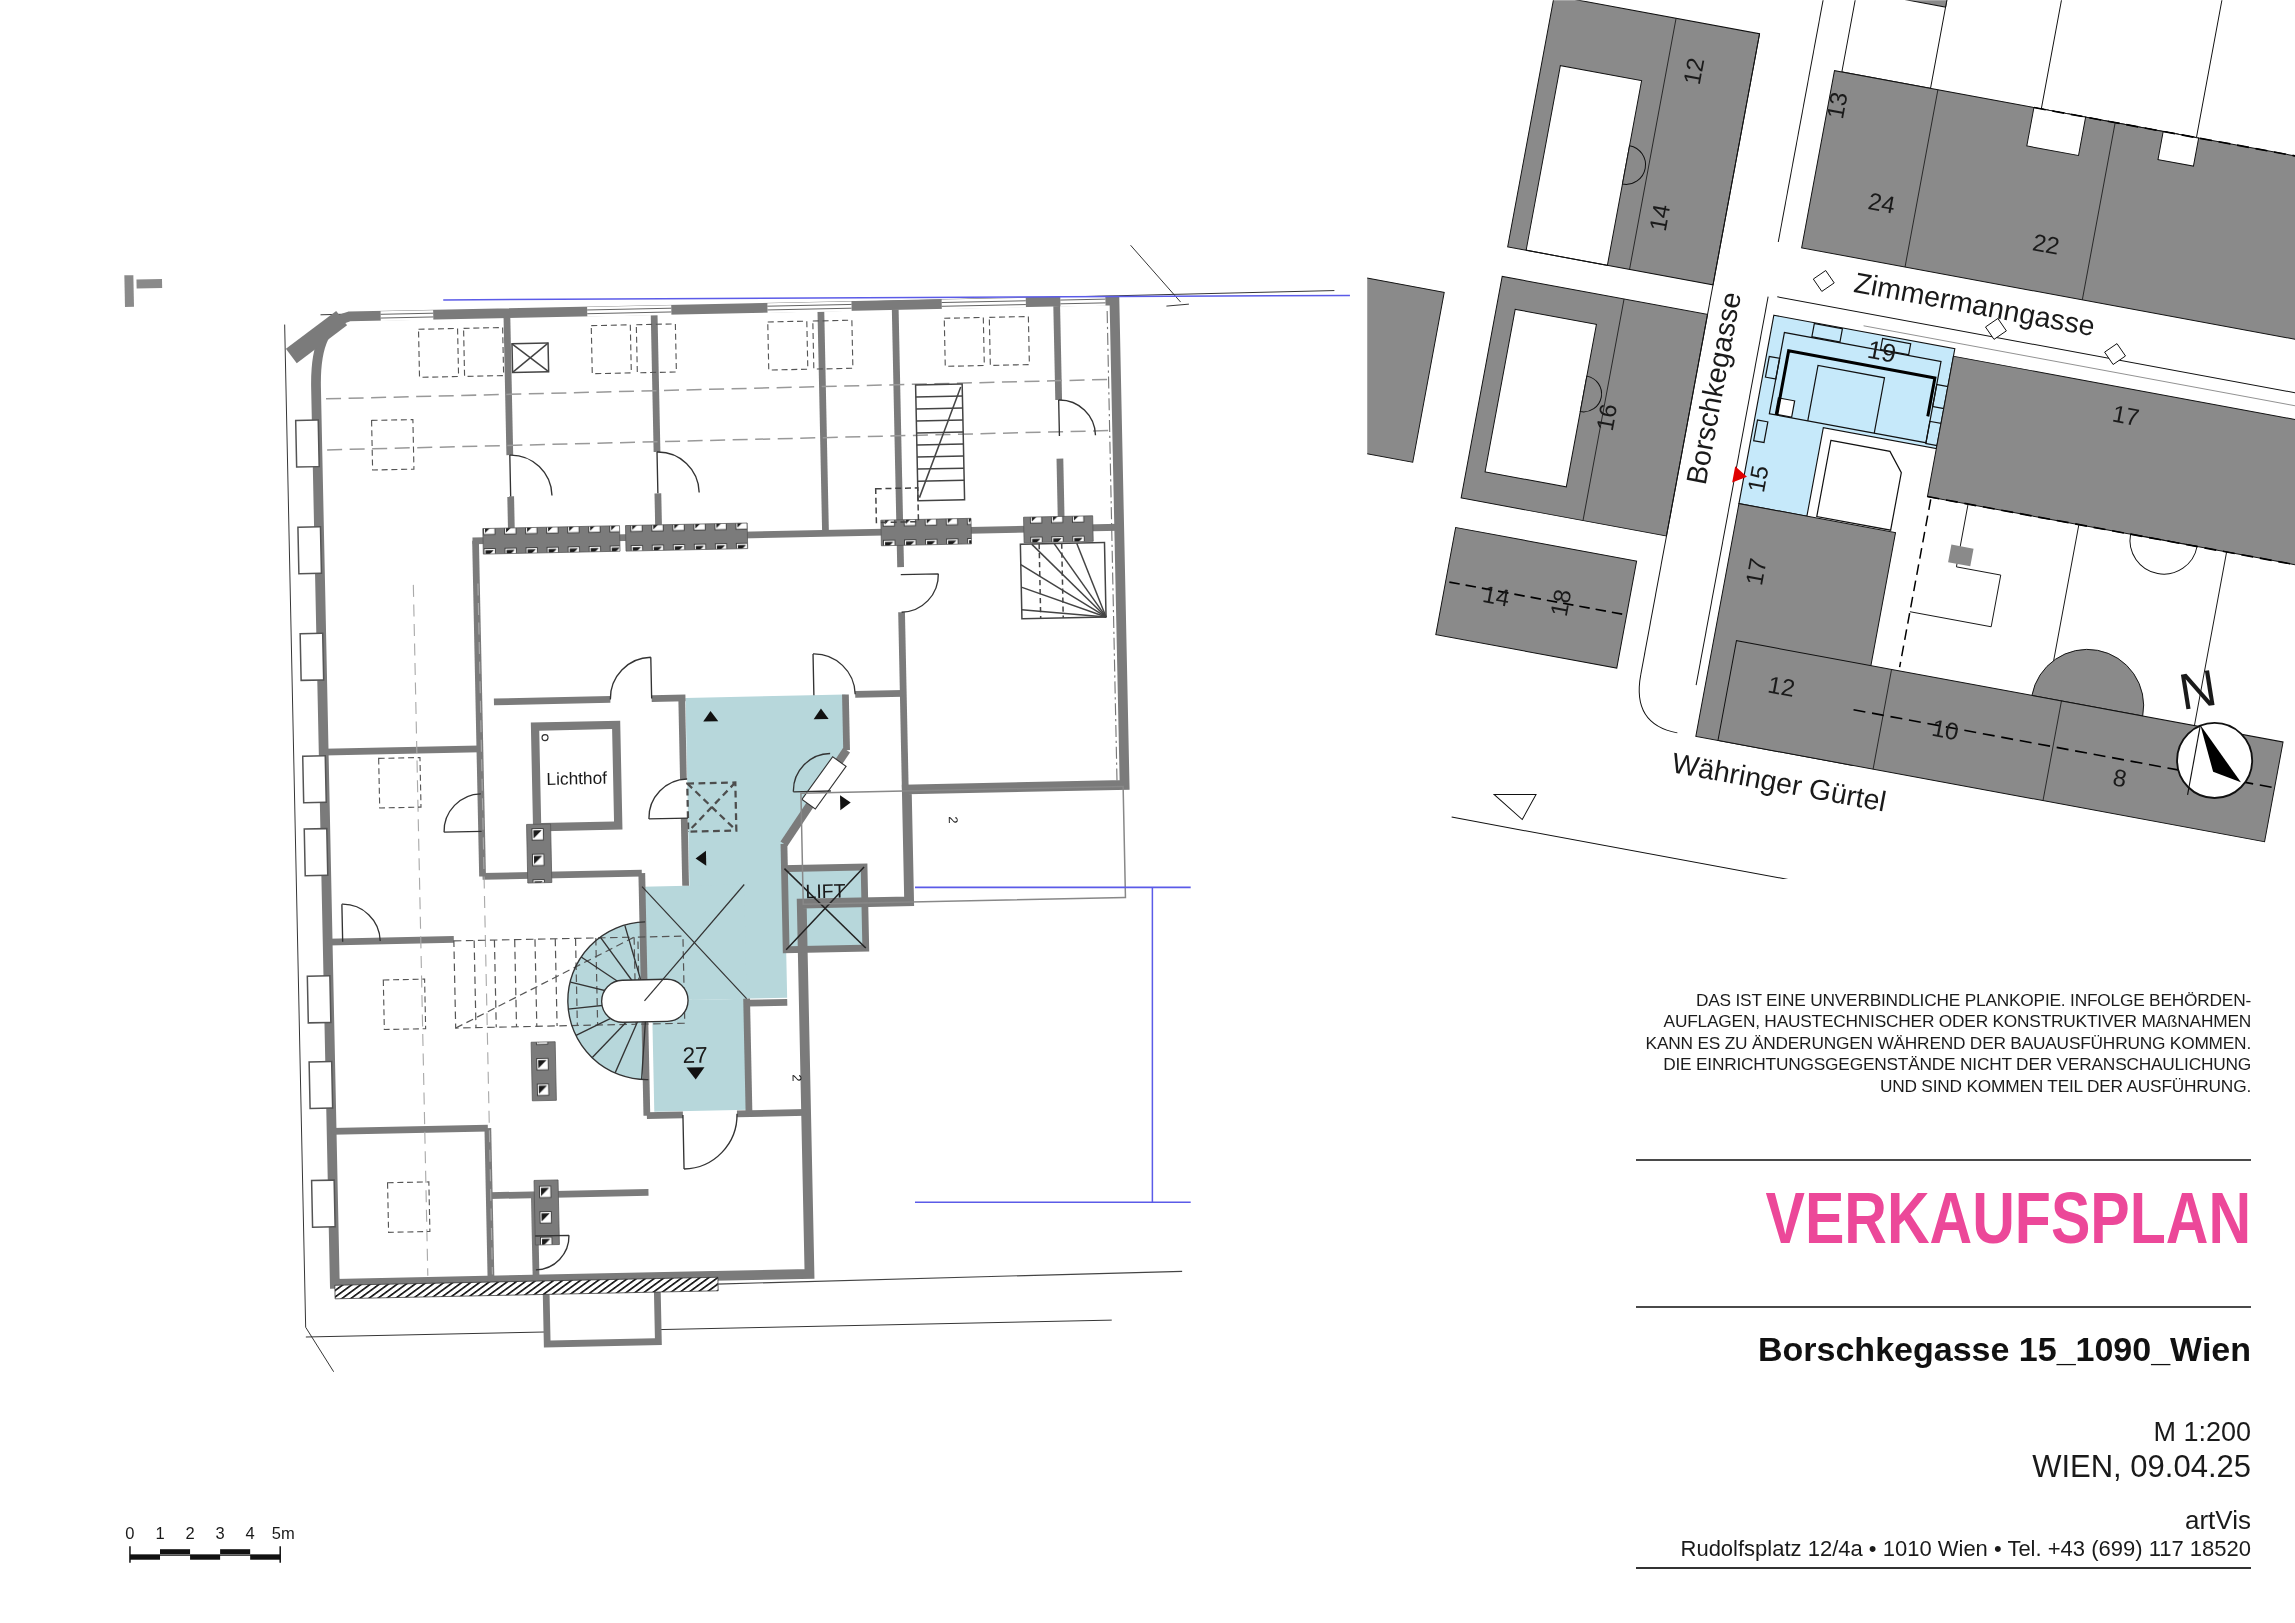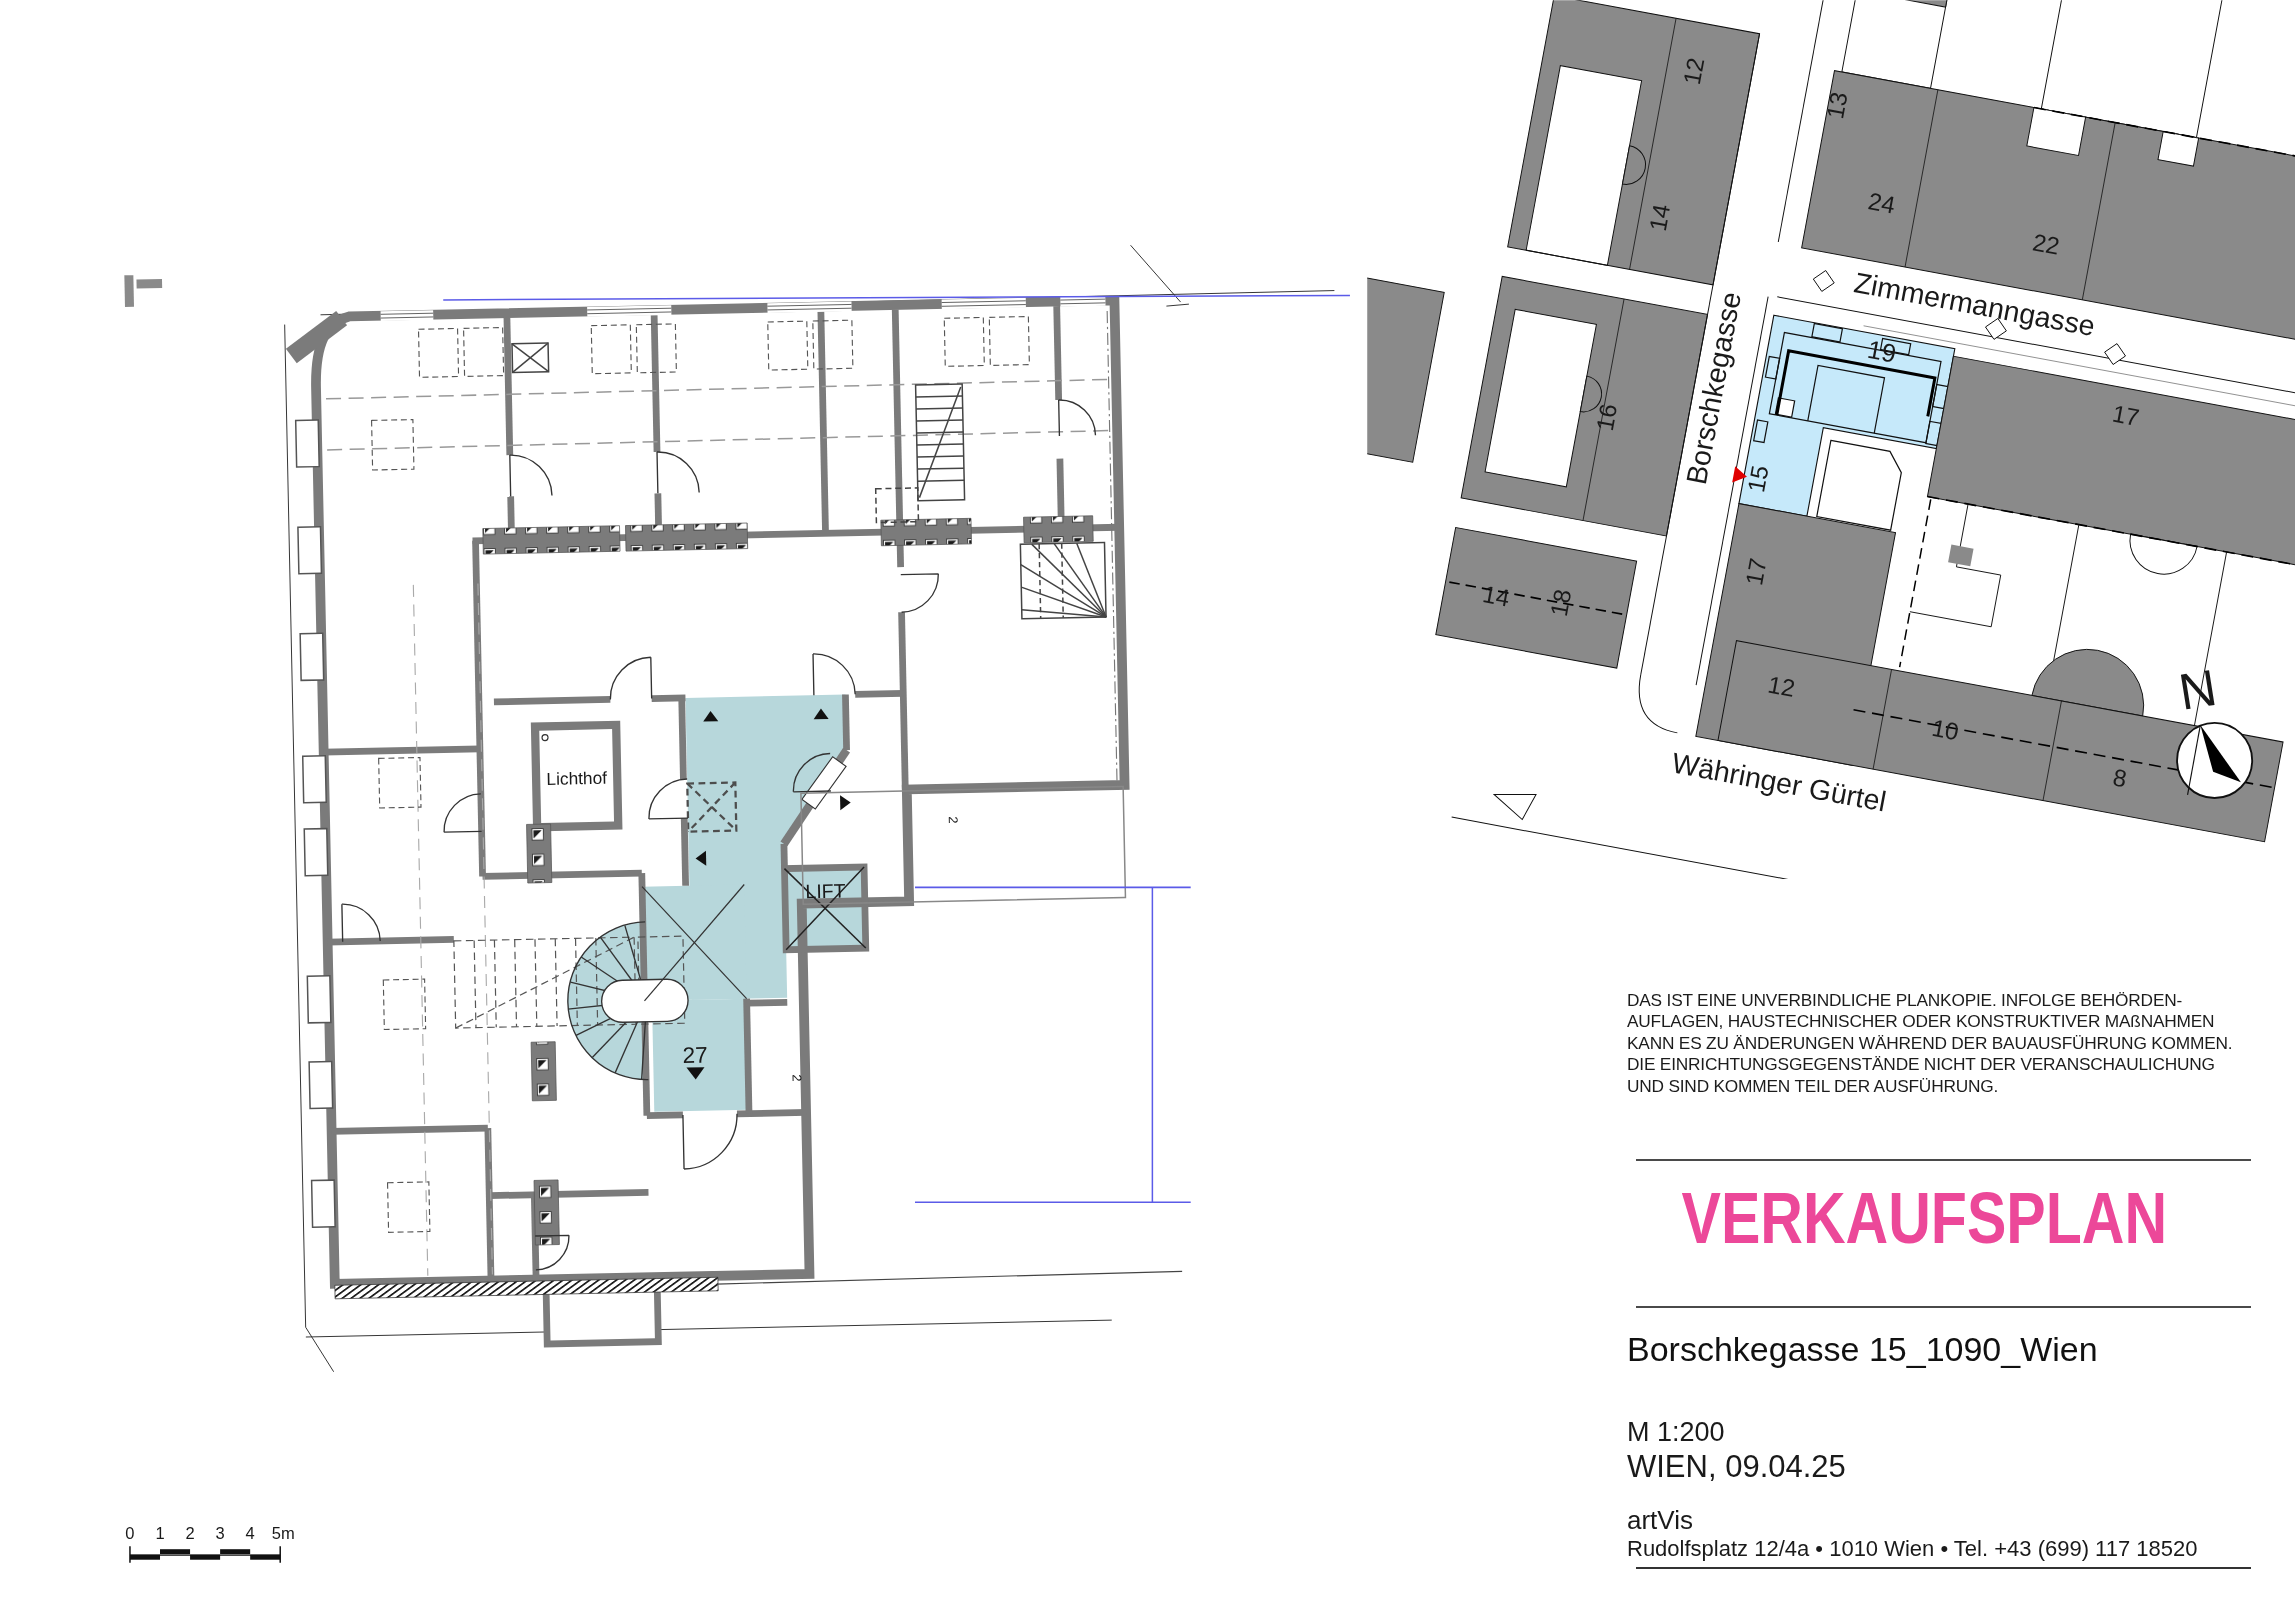--- a/index.html
+++ b/index.html
@@ -1,28 +1,28 @@
 <!DOCTYPE html>
 <html style="font-size:12px"><head>
 <meta charset="utf-8">
 <style>
   html,body{margin:0;padding:0;background:#f2f2f2;}
   .page{position:relative;width:2295px;height:1623px;background:#ffffff;overflow:hidden;
         font-family:"Liberation Sans", sans-serif;color:#1a1a1a;}
   svg{position:absolute;left:0;top:0;}
   svg text{font-family:"Liberation Sans", sans-serif;fill:#1a1a1a;}
-  .titleblock{position:absolute;right:44px;text-align:left;}
+  .titleblock{position:absolute;right:44px;text-align:right;}
   .disclaimer{top:990px;width:624px;font-size:17.3px;line-height:21.4px;letter-spacing:-0.2px;color:#1c1c1c;}
   .rule{position:absolute;right:44px;width:615px;height:2.3px;background:#4a4a4a;}
   .rule1{top:1159px;}
   .rule2{top:1306px;}
   .rule3{top:1567px;height:1.5px;background:#333;}
   .bigtitle{top:1177px;width:676px;font-size:72px;font-weight:bold;color:#ec4899;}
   .bigtitle span{display:inline-block;transform:scaleX(0.82);transform-origin:100% 50%;white-space:nowrap;}
-  .address{top:1330px;width:624px;font-size:34px;color:#111;}
+  .address{top:1330px;width:624px;font-size:34px;color:#111;font-weight:bold;}
   .subtitle{top:1385px;width:624px;font-size:34px;color:#111;}
   .scaleline{top:1417px;width:624px;font-size:27px;}
   .dateline{top:1449px;width:624px;font-size:31px;}
   .company{top:1505px;width:624px;font-size:26px;font-weight:normal;}
   .companyaddr{top:1536px;width:624px;font-size:22px;}
 </style>
 </head>
 <body>
 
 <div class="page">

